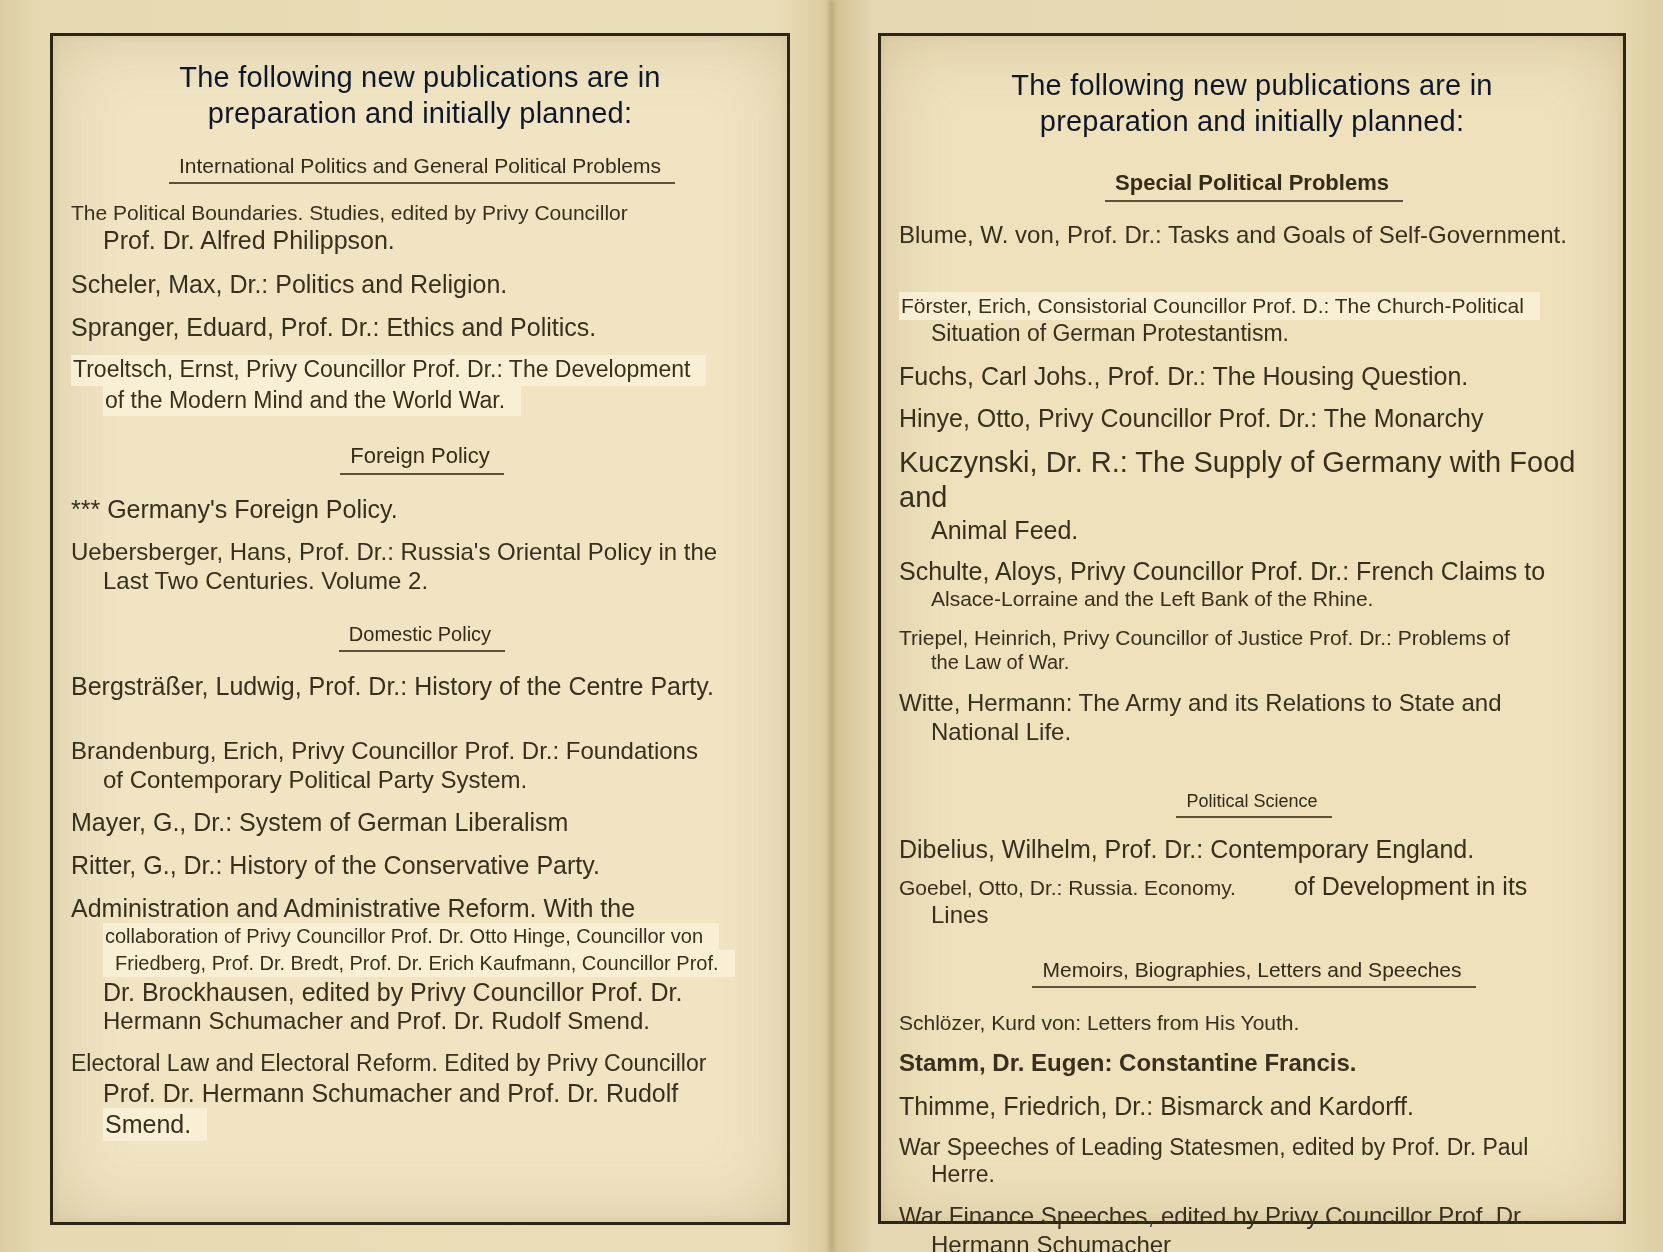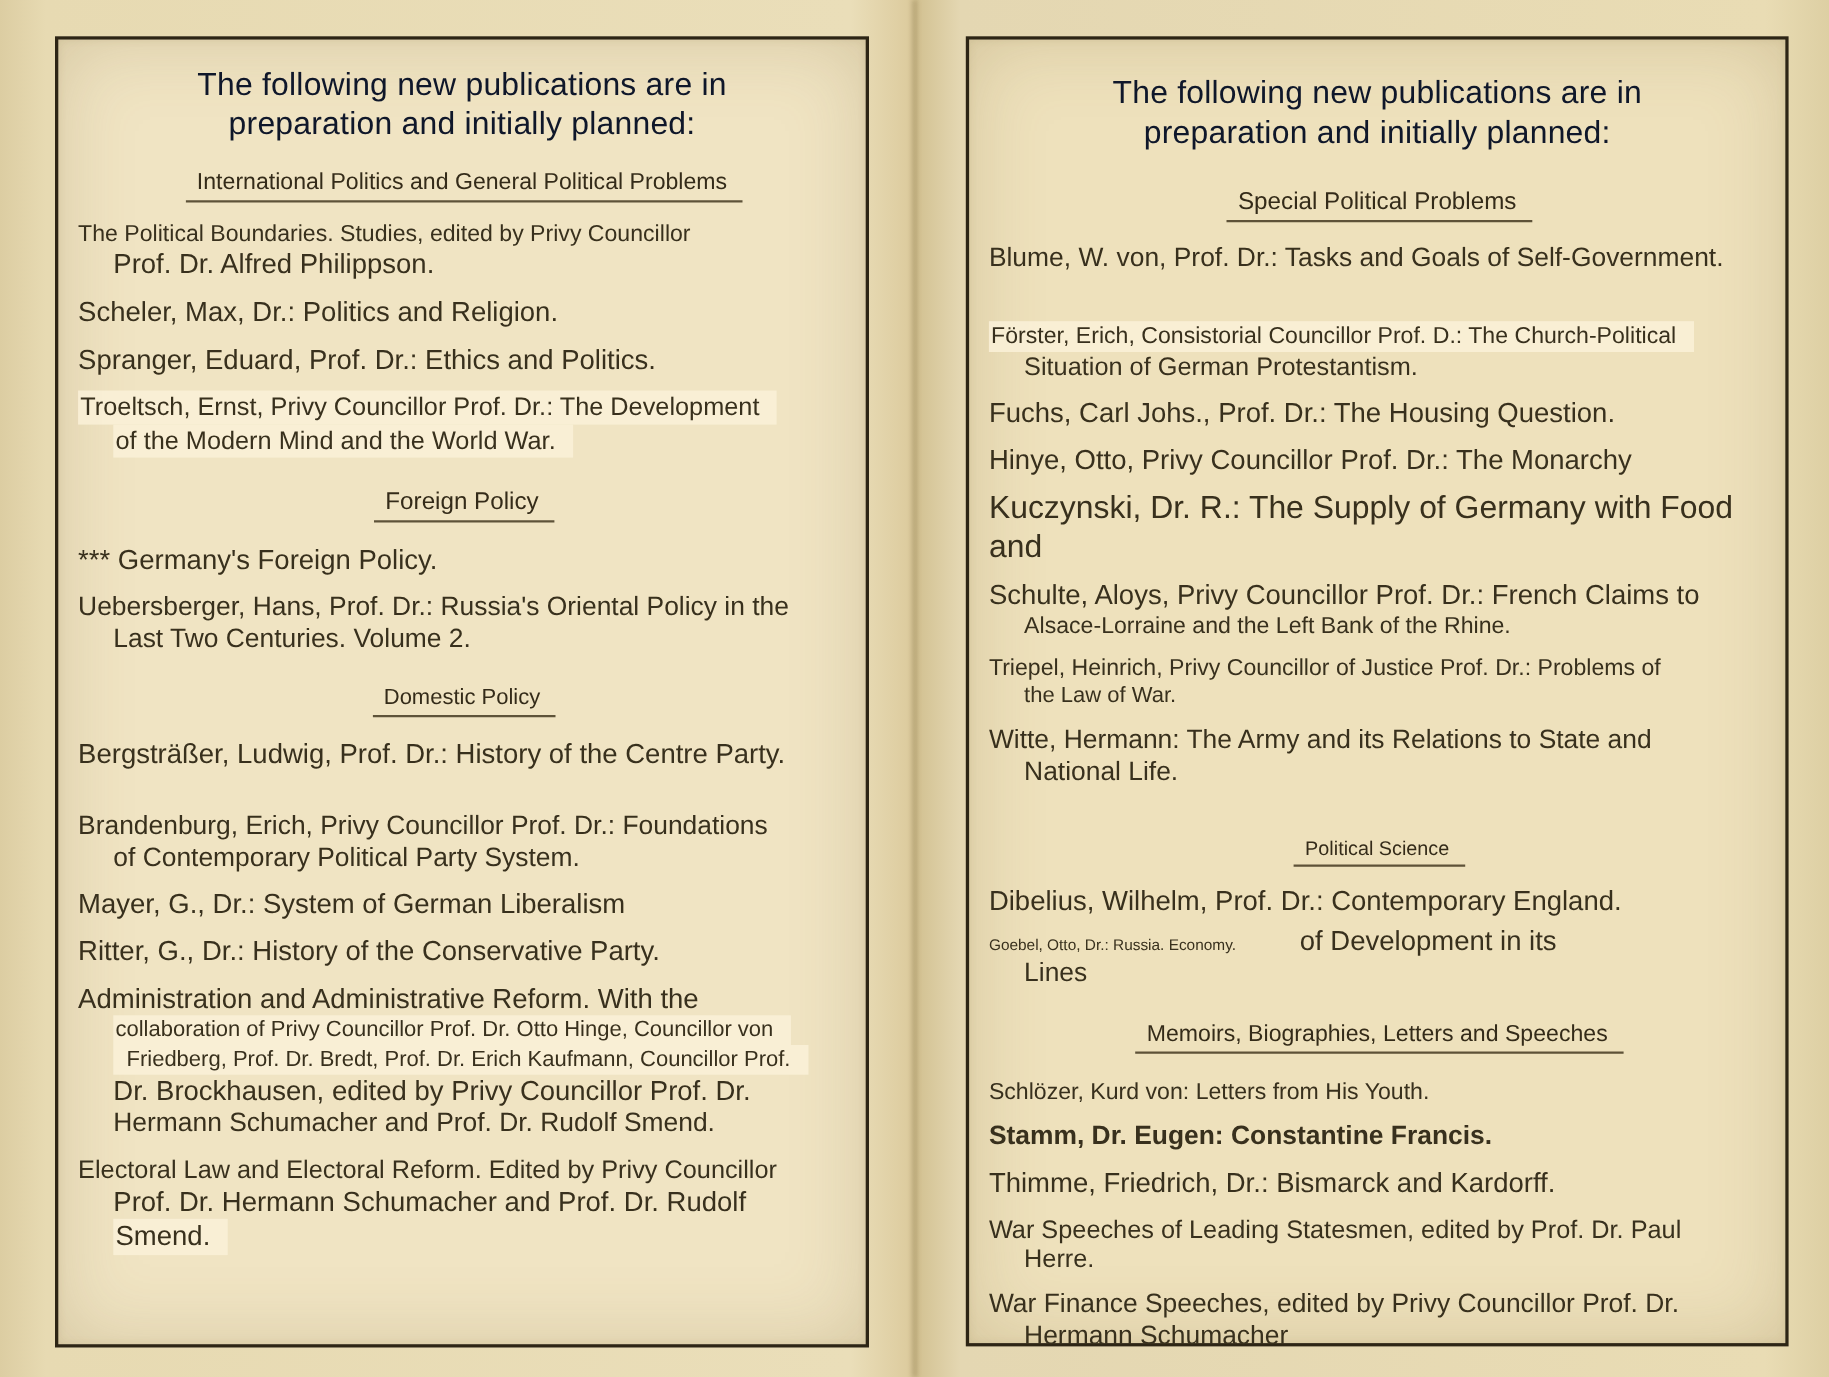--- a/index.html
+++ b/index.html
@@ -117,55 +117,56 @@
         <div class="line" style="font-size: 23px;">Electoral Law and Electoral Reform. Edited by Privy Councillor</div>
         <div class="line indent" style="font-size: 25px;">Prof. Dr. Hermann Schumacher and Prof. Dr. Rudolf</div>
         <div class="line indent hl" style="font-size: 25px;">Smend.</div>
       </div>
     </div>
 </div>
 
 <div class="page" id="right-page">
   <div class="page-title">The following new publications are in preparation and initially planned:</div>
   <div class="page-content">
-      <div class="heading-row" style="margin-top: 30px; margin-bottom: 19px;"><span class="section-heading" style="font-size: 22px;">Special Political Problems</span></div>
+      <div class="heading-row" style="margin-top: 30px; margin-bottom: 19px;"><span class="section-heading" style="font-size: 22px; font-weight: bold;">Special Political Problems</span></div>
       <div class="entry" style="margin-bottom: 42px;">
         <div class="line" style="font-size: 24px;">Blume, W. von, Prof. Dr.: Tasks and Goals of Self-Government.</div>
       </div>
       <div class="entry" style="margin-bottom: 14px;">
         <div class="line hl" style="font-size: 21px;">Förster, Erich, Consistorial Councillor Prof. D.: The Church-Political</div>
         <div class="line indent" style="font-size: 23px;">Situation of German Protestantism.</div>
       </div>
       <div class="entry" style="margin-bottom: 12px;">
         <div class="line" style="font-size: 25px;">Fuchs, Carl Johs., Prof. Dr.: The Housing Question.</div>
       </div>
       <div class="entry" style="margin-bottom: 12px;">
         <div class="line" style="font-size: 25px;">Hinye, Otto, Privy Councillor Prof. Dr.: The Monarchy</div>
       </div>
       <div class="entry" style="margin-bottom: 11px;">
         <div class="line" style="font-size: 29px;">Kuczynski, Dr. R.: The Supply of Germany with Food and</div>
+        <div class="line indent" style="font-size: 25px;">Animal Feed.</div>
       </div>
       <div class="entry" style="margin-bottom: 14px;">
         <div class="line" style="font-size: 25px;">Schulte, Aloys, Privy Councillor Prof. Dr.: French Claims to</div>
         <div class="line indent" style="font-size: 21px;">Alsace-Lorraine and the Left Bank of the Rhine.</div>
       </div>
       <div class="entry" style="margin-bottom: 15px;">
         <div class="line" style="font-size: 21px;">Triepel, Heinrich, Privy Councillor of Justice Prof. Dr.: Problems of</div>
         <div class="line indent" style="font-size: 20px;">the Law of War.</div>
       </div>
       <div class="entry">
         <div class="line" style="font-size: 24px;">Witte, Hermann: The Army and its Relations to State and</div>
         <div class="line indent" style="font-size: 24px;">National Life.</div>
       </div>
       <div class="heading-row" style="margin-top: 44px; margin-bottom: 16px;"><span class="section-heading" style="font-size: 18px;">Political Science</span></div>
       <div class="entry" style="margin-bottom: 7px;">
         <div class="line" style="font-size: 25px;">Dibelius, Wilhelm, Prof. Dr.: Contemporary England.</div>
       </div>
       <div class="entry">
-        <div class="line"><span style="font-size: 14px;">Goebel, Otto, Dr.: Russia. Economy.</span><span style="font-size: 25px; margin-left: 58px;">of Development in its</span></div>
+        <div class="line"><span style="font-size: 21px;">Goebel, Otto, Dr.: Russia. Economy.</span><span style="font-size: 25px; margin-left: 58px;">of Development in its</span></div>
         <div class="line indent" style="font-size: 24px;">Lines</div>
       </div>
       <div class="heading-row" style="margin-top: 28px; margin-bottom: 22px;"><span class="section-heading" style="font-size: 21px;">Memoirs, Biographies, Letters and Speeches</span></div>
       <div class="entry" style="margin-bottom: 14px;">
         <div class="line" style="font-size: 21px;">Schlözer, Kurd von: Letters from His Youth.</div>
       </div>
       <div class="entry" style="margin-bottom: 13px; font-weight: bold;">
         <div class="line" style="font-size: 24px;">Stamm, Dr. Eugen: Constantine Francis.</div>
       </div>
       <div class="entry" style="margin-bottom: 13px;">

